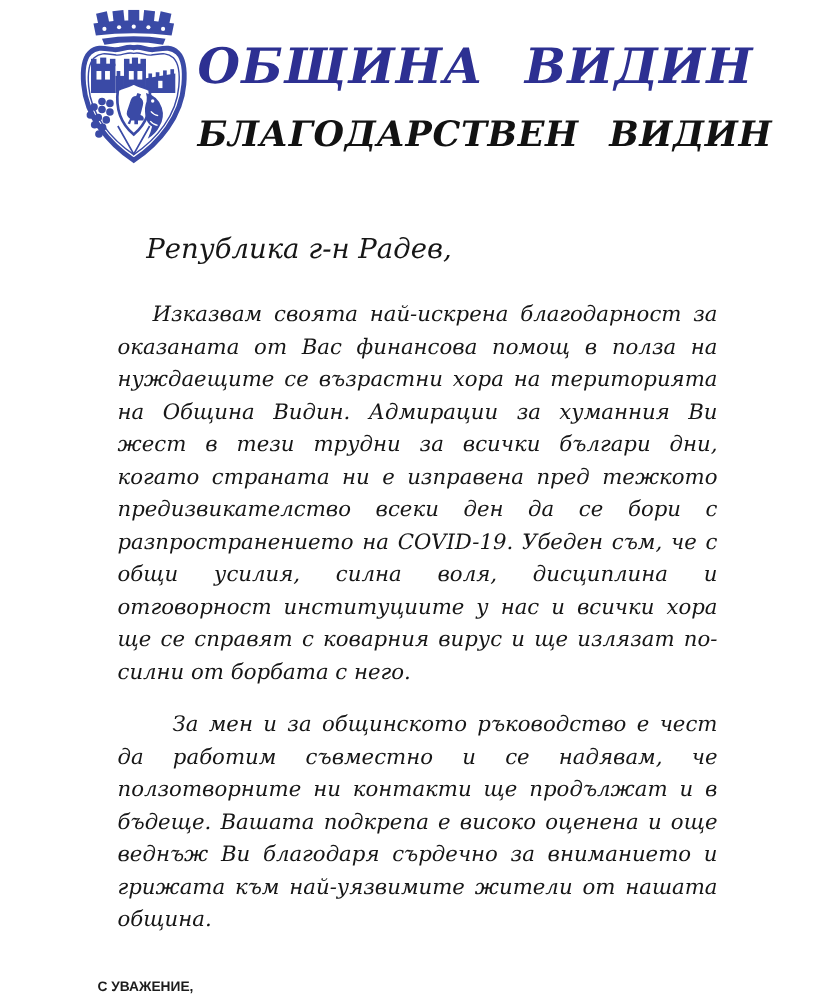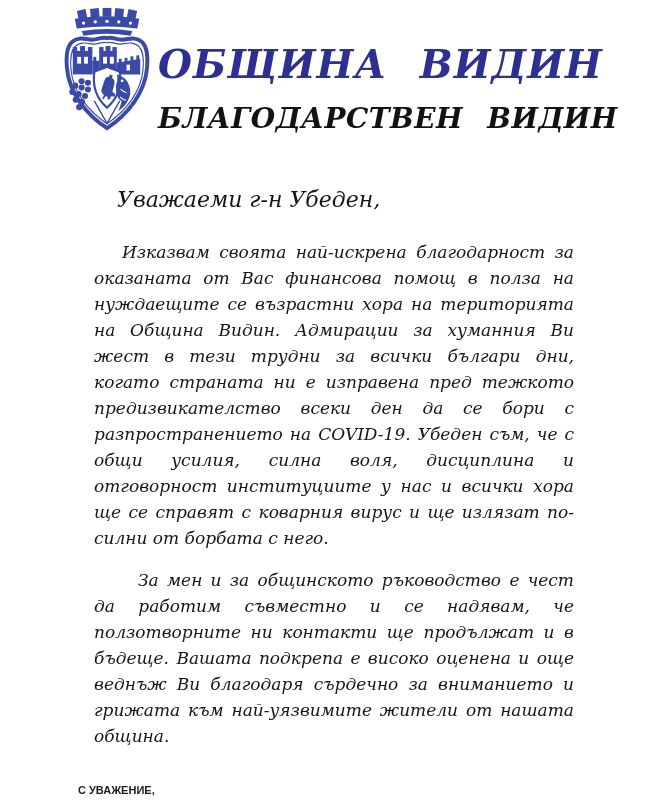--- a/index.html
+++ b/index.html
@@ -7,21 +7,21 @@
     width: 664px; height: 800px;
     background: #ffffff;
     overflow: hidden;
     font-family: "Liberation Sans", sans-serif;
   }
   .page { position: relative; width: 664px; height: 800px; background: #fff; }
 
   
   .letterhead {
     display: flex;
-    align-items: flex-end;
+    align-items: center;
     margin: 6px 0 0 58px;
   }
   .crest { flex: 0 0 auto; width: 98px; height: 129px; }
   .head-text { margin-left: 2px; padding-top: 14px; }
   .municipality {
     font-family: "DejaVu Serif", serif;
     font-style: italic;
     font-weight: bold;
     font-size: 39px;
     line-height: 44px;
@@ -166,21 +166,21 @@
 
     <div class="head-text">
       <h1 class="municipality">ОБЩИНА ВИДИН</h1>
       <h2 class="letter-type">БЛАГОДАРСТВЕН ВИДИН</h2>
     </div>
   </header>
 
   <div class="content">
 
 
-    <div class="salutation">Уважаеми г-н Убеден,</div>
+    <div class="salutation">Република г-н Радев,</div>
 
     <p class="body-par p1">Изказвам своята най-искрена благодарност за оказаната от Вас финансова помощ в полза на нуждаещите се възрастни хора на територията на Община Видин. Адмирации за хуманния Ви жест в тези трудни за всички българи дни, когато страната ни е изправена пред тежкото предизвикателство всеки ден да се бори с разпространението на COVID-19. Убеден съм, че с общи усилия, силна воля, дисциплина и отговорност институциите у нас и всички хора ще се справят с коварния вирус и ще излязат по-силни от борбата с него.</p>
     <p class="body-par p2">За мен и за общинското ръководство е чест да работим съвместно и се надявам, че ползотворните ни контакти ще продължат и в бъдеще. Вашата подкрепа е високо оценена и още веднъж Ви благодаря сърдечно за вниманието и грижата към най-уязвимите жители от нашата община.</p>
 
     <div class="closing">С УВАЖЕНИЕ,</div>
 
   </div>
 </div>
 
 </body></html>

